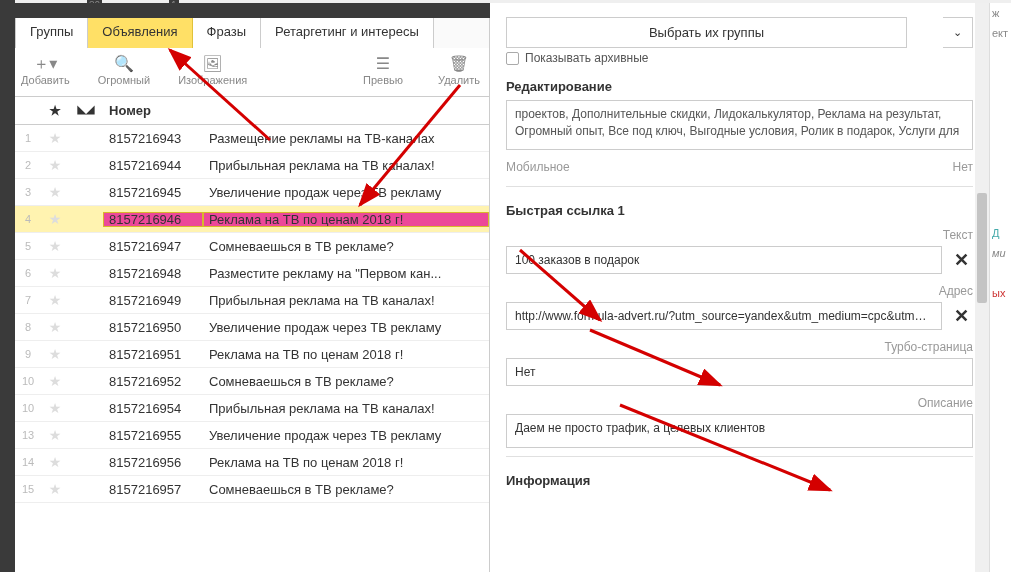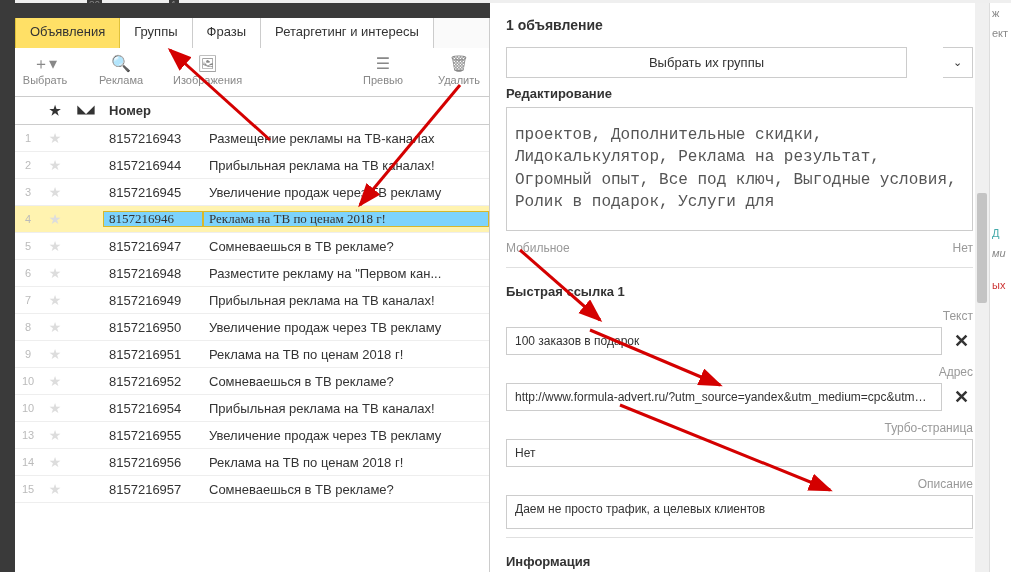--- a/index.html
+++ b/index.html
@@ -116,22 +116,21 @@
     color:#333;
   }
   .row .col-idx { color:#bbb; font-size:11px; }
   .row .col-star { color:#ddd; font-size:14px;}
   .row.hl {
     background: #fff3b0;
   }
   .row.hl .col-num, .row.hl .col-title {
     outline:1px solid #d7b82b;
     outline-offset:-1px;
-    background:#7dd3fc;
-    font-family:Liberation Serif, serif;
+    background:#ec4899;
   }
   .thead .col-star, .thead .col-sort { color:#333;}
   .thead .col-sort { font-size:11px;}
   .star-glyph::before { content:"★"; }
   .sort-glyph { font-weight:bold;}
 
   
   .r-content {
     padding: 14px 16px 10px 16px;
     height:100%;
@@ -177,27 +176,26 @@
   .sec-title {
     font-weight:bold;
     font-size:13px;
     margin:8px 0 6px 0;
     border-top:1px solid #e0e0e0;
     padding-top:16px;
   }
   .sec-title.first { border-top:none; padding-top:0;}
   .edit-box {
     border:1px solid #ccc;
-    padding:16px 8px;
-    font-size:16px;
+    padding:5px 8px;
+    font-size:12px;
     color:#555;
     line-height:1.4;
     background:#fff;
     min-height:50px;
-    font-family:Liberation Mono, monospace;
   }
   .kv-row {
     display:flex;
     justify-content:space-between;
     font-size:12px;
     color:#999;
     margin:10px 0 12px 0;
   }
   .field-label {
     font-size:12px;
@@ -288,33 +286,33 @@
 
 <div class="app">
   <div class="dark-left"></div>
   <div class="left-pane">
     <div class="dark-top"></div>
     <div class="tab-counts">
       <span class="tab-count" style="left:72px">30</span>
       <span class="tab-count" style="left:154px">1</span>
     </div>
     <div class="tabs">
+      <div class="tab">Группы</div>
       <div class="tab active">Объявления</div>
-      <div class="tab">Группы</div>
       <div class="tab">Фразы</div>
       <div class="tab">Ретаргетинг и интересы</div>
     </div>
     <div class="toolbar">
       <div class="tool">
         <span class="tool-icon">＋▾</span>
-        <span>Выбрать</span>
+        <span>Добавить</span>
       </div>
       <div class="tool">
         <span class="tool-icon">🔍</span>
-        <span>Реклама</span>
+        <span>Огромный</span>
       </div>
       <div class="tool">
         <span class="tool-icon">🖼</span>
         <span>Изображения</span>
       </div>
       <div class="tool">
         <span class="tool-icon">☰</span>
         <span>Превью</span>
       </div>
       <div class="tool">
@@ -425,27 +423,30 @@
           <div class="col-star"><span class="star-glyph"></span></div>
           <div class="col-sort"></div>
           <div class="col-num">8157216957</div>
           <div class="col-title">Сомневаешься в ТВ рекламе?</div>
         </div>
       </div>
   </div>
 
   <div class="right-pane">
     <div class="r-content">
-      <div class="r-title">1 объявление</div>
       <div class="select-row">
         <div class="select-main">Выбрать их группы</div>
         <div class="select-caret">
             <span>⌄</span>
           </div>
       </div>
+      <div class="checkbox-row">
+        <div class="checkbox"></div>
+        <span>Показывать архивные</span>
+      </div>
       <div class="sec-title first">Редактирование</div>
       <div class="edit-box">проектов, Дополнительные скидки, Лидокалькулятор, Реклама на результат, Огромный опыт, Все под ключ, Выгодные условия, Ролик в подарок, Услуги для</div>
       <div class="kv-row">
         <span>Мобильное</span>
         <span>Нет</span>
       </div>
       <div class="sec-title">Быстрая ссылка 1</div>
 
       <div class="field-label">Текст</div>
       <div class="input-row">
@@ -470,21 +471,21 @@
     <div class="scrollbar-r">
       <div class="scrollbar-thumb"></div>
     </div>
   </div>
 
   <div class="side-strip">
     <div class="t">ж</div>
     <div class="t">ект</div>
     <div class="t" style="margin-top:180px;color:#4aa;">Д</div>
     <div class="t" style="color:#888;font-style:italic">ми</div>
-    <div class="t" style="color:#c33;margin-top:12px">ых</div>
+    <div class="t" style="color:#c33;margin-top:20px">ых</div>
   </div>
 </div>
 
 <svg class="arrow-svg" viewBox="0 0 1011 572">
   <defs>
     <marker id="ah" markerWidth="10" markerHeight="10" refX="7" refY="3" orient="auto">
       <path d="M0,0 L8,3 L0,6 Z" fill="#d40000"></path>
     </marker>
   </defs>
   <line x1="270" y1="140" x2="170" y2="50" stroke="#d40000" stroke-width="3" marker-end="url(#ah)"></line>

